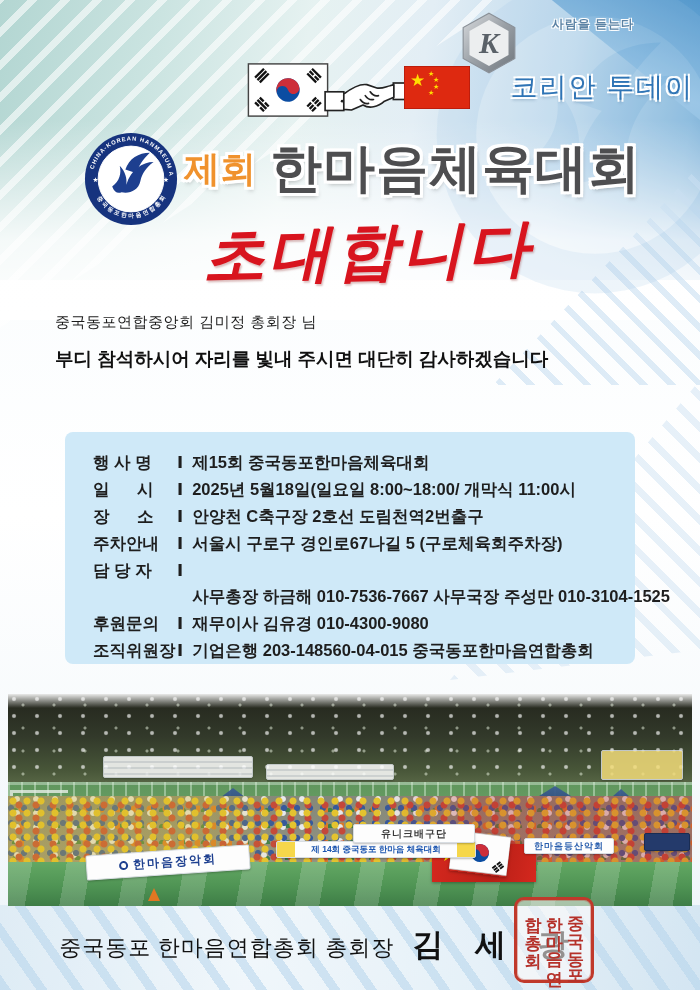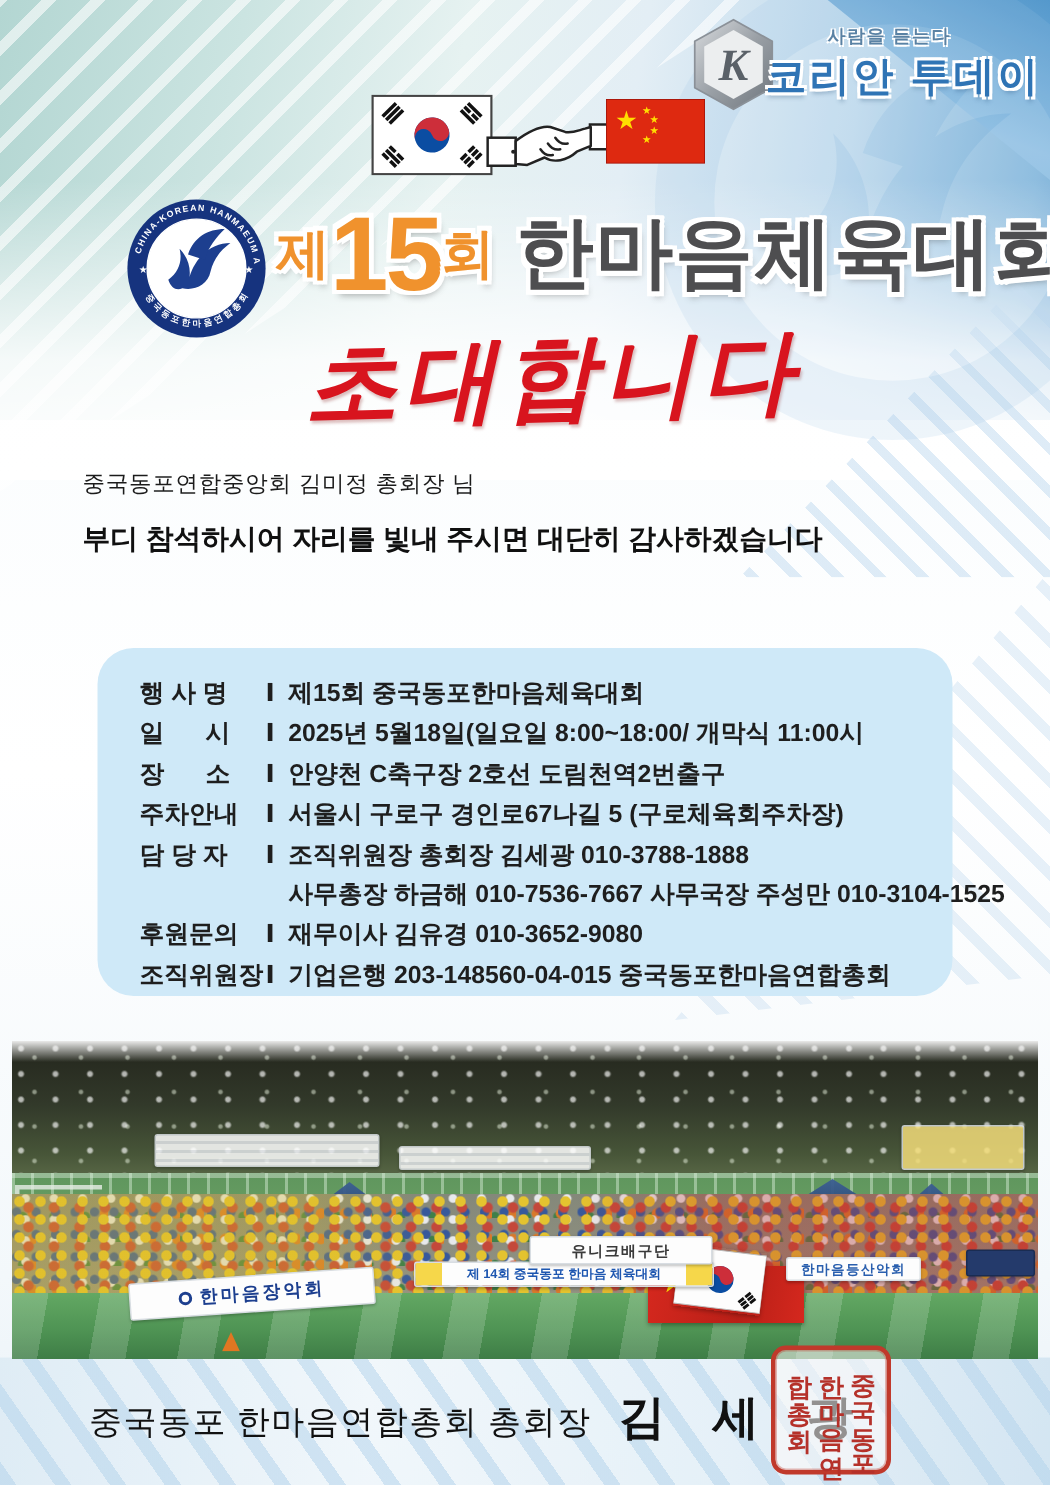--- a/index.html
+++ b/index.html
@@ -48,22 +48,23 @@
   .watermark-emblem { position:absolute; right:-60px; top:-30px; width:330px; height:330px; opacity:.16; }
 
   
   .k-icon { position:absolute; left:460px; top:12px; width:58px; height:62px; }
   .press { position:absolute; right:6px; top:16px; text-align:right; }
   .press-small {
     font-size:12px; font-weight:bold; color:#5a82a4; letter-spacing:1px; margin-right:60px;
     text-shadow:-1px -1px 0 #fff,1px -1px 0 #fff,-1px 1px 0 #fff,1px 1px 0 #fff;
   }
   .press-logo {
-    font-size:27px; font-weight:700; color:#2f74b5; letter-spacing:2px;
+    font-size:27px; font-weight:400; color:#2f74b5; letter-spacing:2px;
     text-shadow:-2px -2px 0 #fff,2px -2px 0 #fff,-2px 2px 0 #fff,2px 2px 0 #fff,0 3px 3px rgba(40,80,120,.35);
+    margin-top:36px;
   }
   .flag-kr { position:absolute; left:246px; top:63px; width:84px; height:54px; }
   .handshake { position:absolute; left:324px; top:66px; width:88px; height:56px; }
   .flag-cn { position:absolute; left:404px; top:66px; width:66px; height:43px; }
 
   
   .emblem { position:absolute; left:84px; top:132px; width:94px; height:94px; }
   .title-row { position:absolute; left:184px; top:134px; display:flex; align-items:center; white-space:nowrap; }
   .t-outline { text-shadow:-3px -3px 0 #fff,3px -3px 0 #fff,-3px 3px 0 #fff,3px 3px 0 #fff,0 -3px 0 #fff,0 3px 0 #fff,-3px 0 0 #fff,3px 0 0 #fff,2px 4px 4px rgba(60,60,60,.35); }
   .t-num-wrap { display:flex; align-items:center; color:#f0922d; font-weight:900; }
@@ -77,21 +78,21 @@
     text-shadow:1px 2px 2px rgba(120,0,0,.25);
   }
 
   
   .recipient { position:absolute; left:55px; top:313px; font-size:15px; color:#1b1b1b; letter-spacing:.5px; }
   .body-text { position:absolute; left:55px; top:344px; width:608px; font-size:18.5px; font-weight:bold; color:#101010; line-height:1.6; }
 
   
   .info-box {
     position:absolute; left:65px; top:432px; width:570px; height:232px;
-    background:#cfe9f8; border-radius:24px; padding:17px 16px 0 28px;
+    background:#cfe9f8; border-radius:8px; padding:17px 16px 0 28px;
   }
   .info-row { display:flex; font-size:16.5px; font-weight:600; color:#1e1e1e; line-height:1.63; }
   .info-label { white-space:pre; width:82px; flex:0 0 82px; }
   .info-sep { margin:0 9px 0 2px; }
   .info-row.cont .info-sep { visibility:hidden; }
   .info-value { white-space:pre; }
 
   
   .photo { position:absolute; left:8px; top:694px; width:684px; height:212px; overflow:hidden; background:#6f8267; }
   .ph-trees {
@@ -272,21 +273,20 @@
     </text>
     <text x="9" y="53" font-size="7" fill="#fff">★</text>
     <text x="84" y="53" font-size="7" fill="#fff">★</text>
     <path d="M30 58 C38 52 40 44 38 36 C44 42 46 50 45 56 C50 40 62 32 74 32 C66 38 62 44 60 52 C58 62 48 66 40 64 C36 66 32 64 30 58 Z" fill="#1d3f8f"></path>
     <path d="M44 40 C48 28 58 22 70 22 C62 30 58 36 56 44 Z" fill="#1d3f8f"></path>
   </svg>
 
   <div class="title-row">
     <span class="t-num-wrap t-outline">
       <span class="t-small">제</span>
-        <span class="t-big">15</span>
         <span class="t-small">회</span>
     </span>
     <span class="t-main t-outline">한마음체육대회</span>
   </div>
   <div class="invite">초대합니다</div>
 
   <div class="recipient">중국동포연합중앙회 김미정  총회장 님</div>
   <div class="body-text">
     <div>부디  참석하시어 자리를 빛내 주시면 대단히 감사하겠습니다</div>
   </div>
@@ -308,31 +308,30 @@
       <span class="info-value">안양천 C축구장 2호선 도림천역2번출구</span>
     </div>
     <div class="info-row">
       <span class="info-label">주차안내</span>
       <span class="info-sep">Ⅰ</span>
       <span class="info-value">서울시 구로구 경인로67나길 5 (구로체육회주차장)</span>
     </div>
     <div class="info-row">
       <span class="info-label">담 당 자</span>
       <span class="info-sep">Ⅰ</span>
-      <span class="info-value">조직위원장 총회장 김세광 010-3788-1888</span>
     </div>
     <div class="info-row cont">
       <span class="info-label"></span>
       <span class="info-sep">Ⅰ</span>
       <span class="info-value">사무총장 하금해 010-7536-7667 사무국장 주성만 010-3104-1525</span>
     </div>
     <div class="info-row">
       <span class="info-label">후원문의</span>
       <span class="info-sep">Ⅰ</span>
-      <span class="info-value">재무이사 김유경 010-3652-9080</span>
+      <span class="info-value">재무이사 김유경 010-4300-9080</span>
     </div>
     <div class="info-row">
       <span class="info-label">조직위원장</span>
       <span class="info-sep">Ⅰ</span>
       <span class="info-value">기업은행 203-148560-04-015 중국동포한마음연합총회</span>
     </div>
   </div>
 
   <div class="photo">
     <div class="ph-trees"></div>

